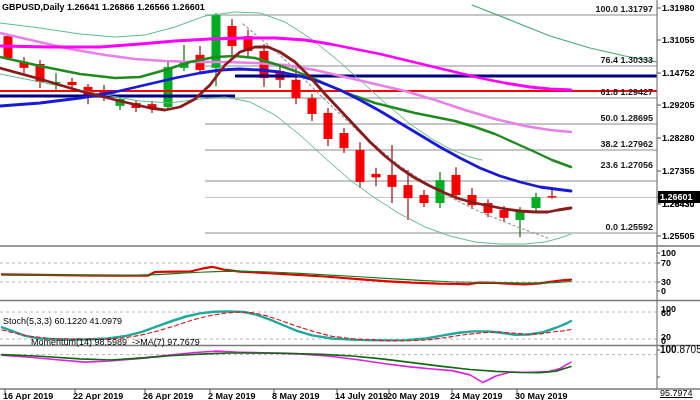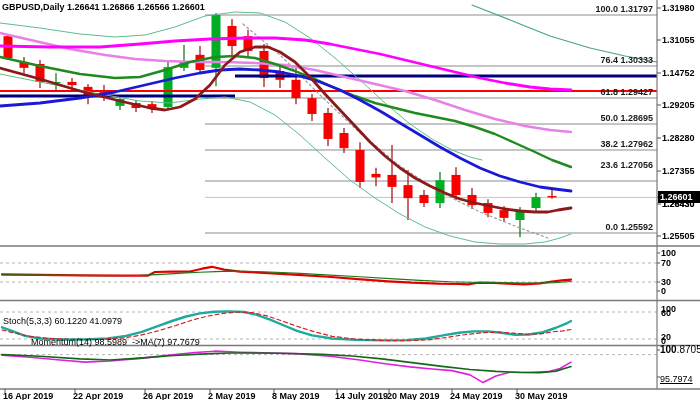--- a/index.html
+++ b/index.html
@@ -156,21 +156,21 @@
       <line x1="517" y1="389" x2="517" y2="393" stroke="#555555" stroke-width="1"></line>
     </svg>
 
   <div id="labels">
     <span class="lbl b" style="left:2px;top:2px;">GBPUSD,Daily 1.26641 1.26866 1.26566 1.26601</span>
 
     <span class="lbl panel-label" style="left:3px;top:316px;">Stoch(5,3,3) 60.1220 41.0979</span>
     <span class="lbl panel-label" style="left:3px;top:337px;margin-left:28px;">Momentum(14) 98.5989  -&gt;MA(7) 97.7679</span>
 
     <span id="mom-top" class="lbl"><span class="bold100">100</span><span>.8705</span></span>
-    <span class="lbl" style="left:660px;top:374px;text-decoration:underline;">95.7974</span>
+    <span class="lbl" style="left:660px;top:388px;text-decoration:underline;">95.7974</span>
   <span class="lbl fib" style="right: 47px; top: 4px;">100.0 1.31797</span>
       <span class="lbl fib" style="right: 47px; top: 55px;">76.4 1.30333</span>
       <span class="lbl fib" style="right: 47px; top: 87px;">61.8 1.29427</span>
       <span class="lbl fib" style="right: 47px; top: 113px;">50.0 1.28695</span>
       <span class="lbl fib" style="right: 47px; top: 139px;">38.2 1.27962</span>
       <span class="lbl fib" style="right: 47px; top: 160px; margin-left: 12px;">23.6 1.27056</span>
       <span class="lbl fib" style="right: 47px; top: 222px;">0.0 1.25592</span>
       <span class="lbl b" style="left: 662px; top: 3px;">1.31980</span>
       <span class="lbl b" style="left: 662px; top: 35px;">1.31055</span>
       <span class="lbl b" style="left: 662px; top: 68px;">1.14752</span>

